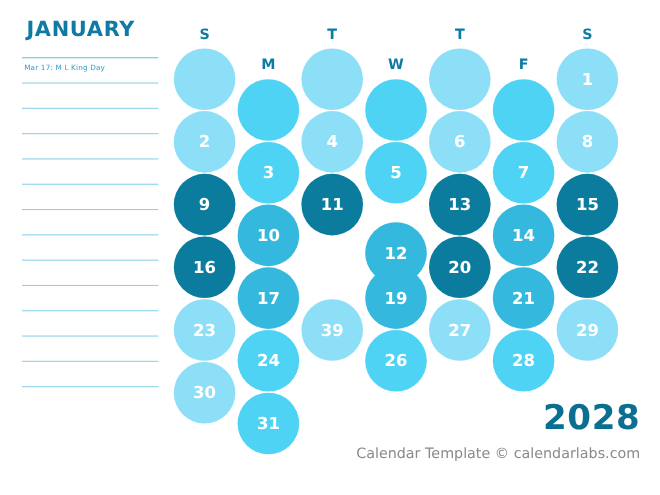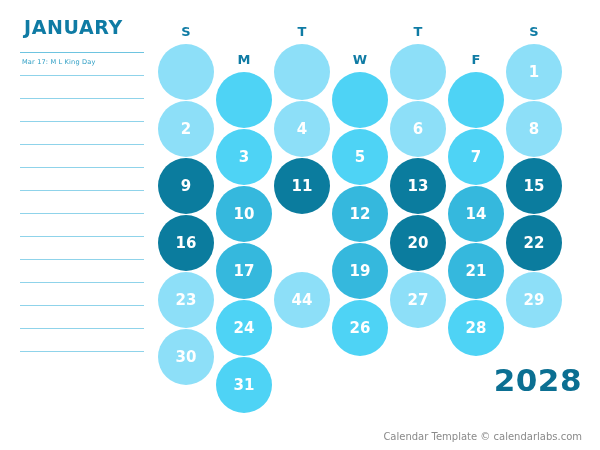--- a/index.html
+++ b/index.html
@@ -114,22 +114,22 @@
     font-weight: bold;
     color: #0b6f92;
     letter-spacing: 0.5px;
     font-family: "DejaVu Sans", "Liberation Sans", sans-serif;
   }
 
   
   #footer-credit {
     position: absolute;
     right: 18px;
-    top: 431px;
-    font-size: 10px;
+    top: 405px;
+    font-size: 13px;
     color: #8a8a8a;
     font-family: "DejaVu Sans", "Liberation Sans", sans-serif;
   }
 </style>
 </head>
 <body>
 
 <div id="page">
 
   <div id="notes-panel">
@@ -195,21 +195,21 @@
       </div>
       <div class="day-circle" style="background: rgb(11, 124, 158); left: 0px; top: 136px; z-index: 14;">
         <span>9</span>
       </div>
       <div class="day-circle" style="background: rgb(53, 184, 221); left: 58px; top: 164px; z-index: 15;">
         <span>10</span>
       </div>
       <div class="day-circle" style="background: rgb(11, 124, 158); left: 116px; top: 136px; z-index: 14;">
         <span>11</span>
       </div>
-      <div class="day-circle" style="background: rgb(53, 184, 221); left: 174px; top: 164px; z-index: 15;">
+      <div class="day-circle" style="background: rgb(53, 184, 221); left: 174px; top: 180px; z-index: 15;">
         <span>12</span>
       </div>
       <div class="day-circle" style="background: rgb(11, 124, 158); left: 232px; top: 136px; z-index: 14;">
         <span>13</span>
       </div>
       <div class="day-circle" style="background: rgb(53, 184, 221); left: 290px; top: 164px; z-index: 15;">
         <span>14</span>
       </div>
       <div class="day-circle" style="background: rgb(11, 124, 158); left: 348px; top: 136px; z-index: 14;">
         <span>15</span>
@@ -232,21 +232,21 @@
       <div class="day-circle" style="background: rgb(11, 124, 158); left: 348px; top: 193px; z-index: 16;">
         <span>22</span>
       </div>
       <div class="day-circle" style="background: rgb(141, 223, 248); left: 0px; top: 250px; z-index: 18;">
         <span>23</span>
       </div>
       <div class="day-circle" style="background: rgb(78, 211, 245); left: 58px; top: 278px; z-index: 19;">
         <span>24</span>
       </div>
       <div class="day-circle" style="background: rgb(141, 223, 248); left: 116px; top: 250px; z-index: 18;">
-        <span>44</span>
+        <span>39</span>
       </div>
       <div class="day-circle" style="background: rgb(78, 211, 245); left: 174px; top: 278px; z-index: 19;">
         <span>26</span>
       </div>
       <div class="day-circle" style="background: rgb(141, 223, 248); left: 232px; top: 250px; z-index: 18;">
         <span>27</span>
       </div>
       <div class="day-circle" style="background: rgb(78, 211, 245); left: 290px; top: 278px; z-index: 19;">
         <span>28</span>
       </div>

